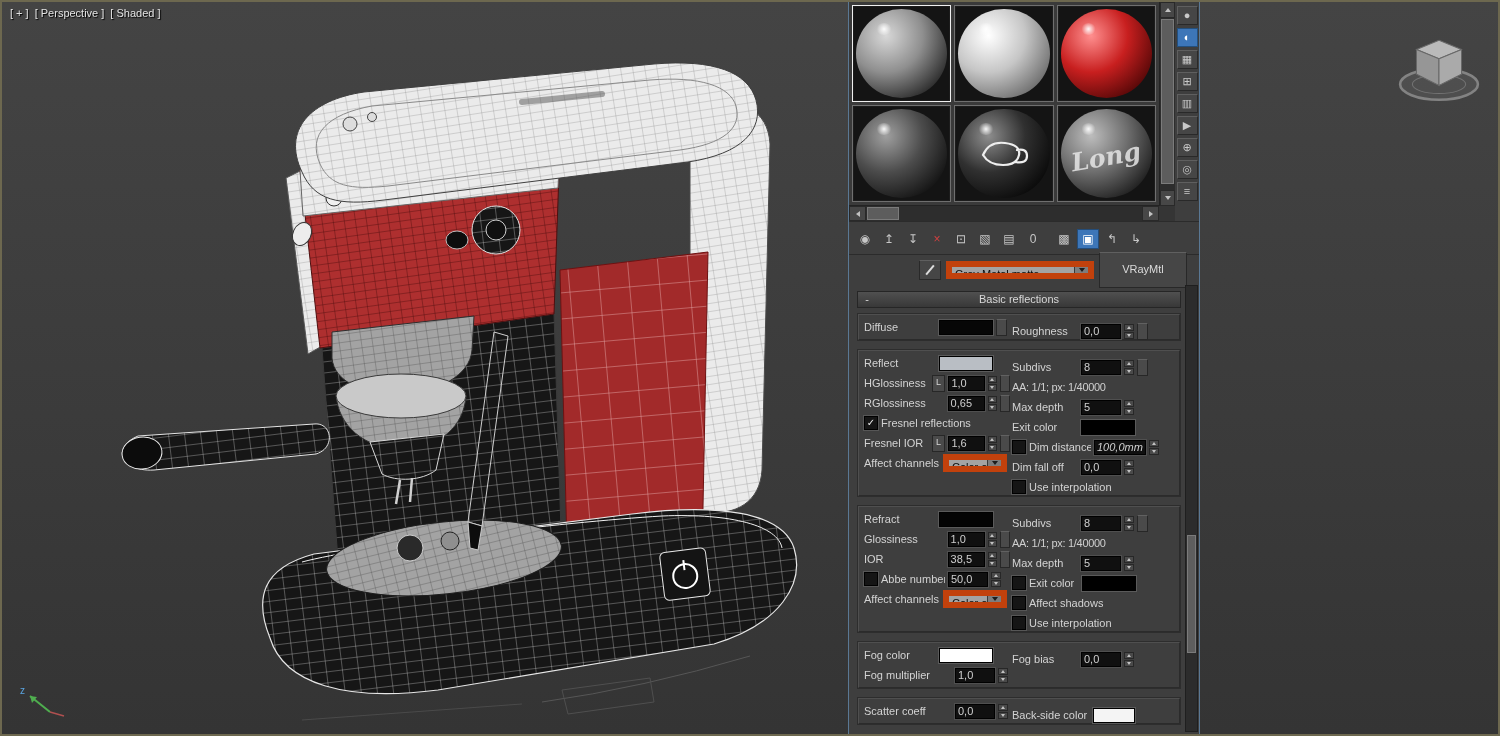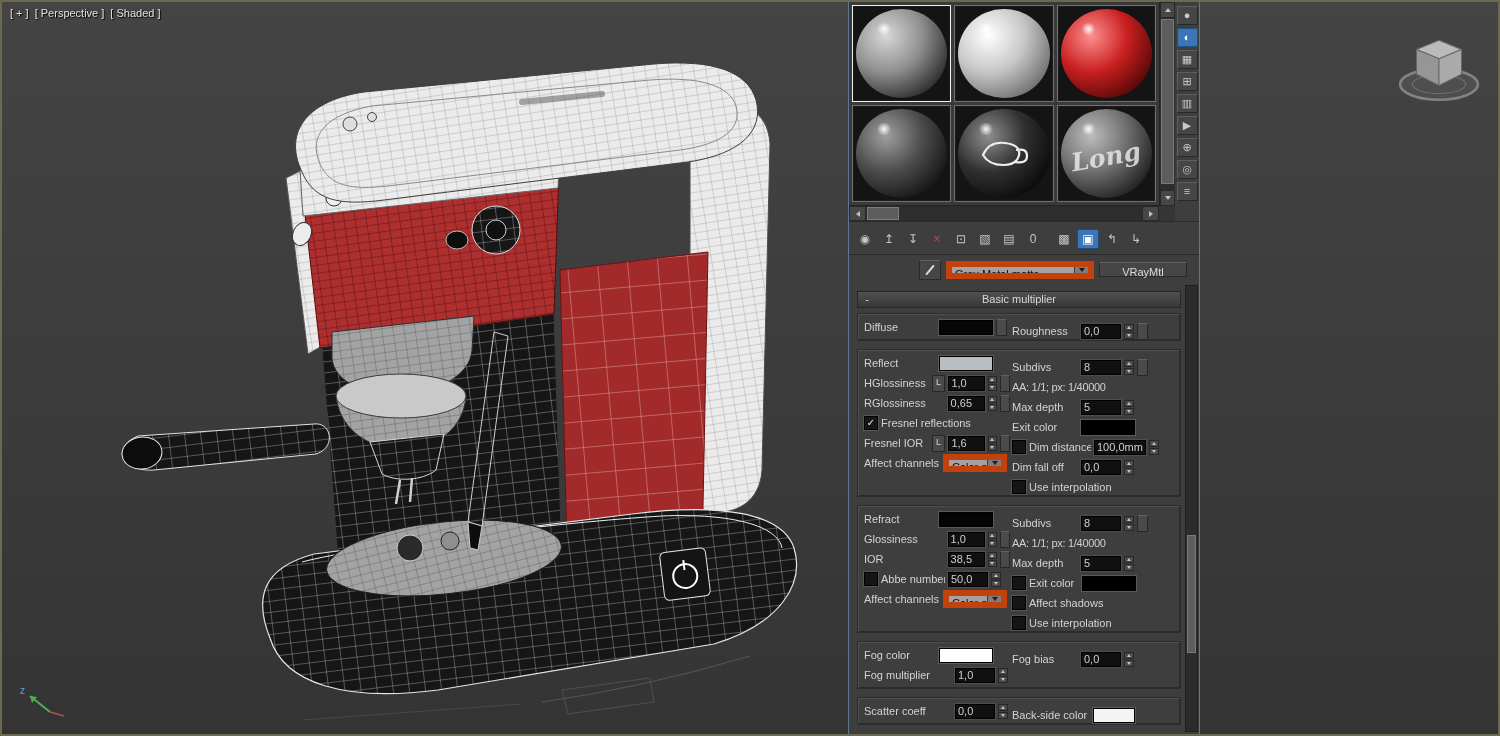--- a/index.html
+++ b/index.html
@@ -48,36 +48,36 @@
   .tb-sep{width:5px;}
   
   .name-row{height:25px;display:flex;align-items:center;gap:5px;padding:2px 6px 3px;background:#3e3e3e;}
   .eyedrop-btn{margin-left:64px;width:20px;height:18px;background:#464646;border:1px solid #292929;border-top-color:#5f5f5f;position:relative;cursor:default;}
   .eyedrop-bar{position:absolute;left:9px;top:3px;width:2px;height:12px;background:#ddd;transform:rotate(40deg);}
   .combo{height:18px;background:#a3a3a3;border:6px solid #c2410c;display:flex;align-items:stretch;box-sizing:border-box;cursor:default;}
   .combo .cv{flex:1;font-size:11px;color:#0b0b0b;padding:1px 3px 0;overflow:hidden;white-space:nowrap;}
   .combo .ca{width:13px;background:#7d7d7d;border-left:1px solid #3a3a3a;display:flex;align-items:center;justify-content:center;}
   .combo .ca .tri.dn{border-top-color:#1c1c1c;}
   .combo.name-combo{width:148px;}
-  .mtl-type-btn{width:88px;height:15px;background:#464646;border:1px solid #282828;border-top-color:#606060;color:#dadada;font-size:11px;line-height:17px;text-align:center;cursor:default;}
+  .mtl-type-btn{width:88px;height:36px;background:#464646;border:1px solid #282828;border-top-color:#606060;color:#dadada;font-size:11px;line-height:17px;text-align:center;cursor:default;}
   
   .params{position:relative;padding:6px 18px 0 8px;}
   .rollout-hd{position:relative;height:15px;background:linear-gradient(#505050,#383838);border:1px solid #262626;color:#d8d8d8;font-size:11px;text-align:center;line-height:14px;margin-bottom:5px;cursor:default;}
   .collapse{position:absolute;left:3px;top:0;width:12px;text-align:center;color:#d8d8d8;}
   .gbox{border:1px solid #2d2d2d;box-shadow:inset 1px 1px 0 rgba(140,140,140,.22), inset -1px -1px 0 rgba(20,20,20,.45);margin-bottom:8px;padding:3px 2px;}
   .prow{display:flex;align-items:center;height:20px;}
   .hl{width:150px;display:flex;align-items:center;gap:3px;padding-left:4px;box-sizing:border-box;}
   .hr{flex:1;display:flex;align-items:center;gap:3px;padding-left:2px;margin-top:8px;}
   .lbl{font-size:11px;color:#d3d3d3;white-space:nowrap;overflow:hidden;cursor:default;}
   .llab{width:72px;}
   .llab76{width:76px;}
   .rlab{width:66px;}
   .rlab78{width:78px;}
   .num{background:#101010;border:1px solid #000;box-shadow:0 0 0 1px #4f4f4f;color:#cfcfcf;font-size:11px;height:13px;line-height:13px;padding:0 2px;width:34px;overflow:hidden;white-space:nowrap;cursor:default;}
-  .num.wide{width:46px;}
+  .num.wide{width:46px;font-style:italic;}
   .spin{width:10px;height:15px;display:flex;flex-direction:column;gap:1px;}
   .spin span{flex:1;background:#4a4a4a;border:1px solid #272727;display:flex;align-items:center;justify-content:center;}
   .spin .tri.up{border-bottom-width:3px;border-left-width:2.5px;border-right-width:2.5px;}
   .spin .tri.dn{border-top-width:3px;border-left-width:2.5px;border-right-width:2.5px;}
   .mapbtn{width:9px;height:15px;background:#4a4a4a;border:1px solid #272727;border-top-color:#616161;cursor:default;}
   .swatch{width:52px;height:13px;border:1px solid #000;box-shadow:0 0 0 1px #5a5a5a;cursor:default;}
   .swatch.small{width:40px;}
   .chk{width:12px;height:12px;background:#151515;border:1px solid #000;box-shadow:0 0 0 1px #565656;color:#eee;font-size:10px;line-height:11px;text-align:center;cursor:default;}
   .lockbtn{width:13px;height:15px;background:#4a4a4a;border:1px solid #272727;color:#d6d6d6;font-size:9px;line-height:13px;text-align:center;cursor:default;}
   .lockspace{width:13px;}
@@ -281,21 +281,21 @@
         <span class="ca">
             <span class="tri dn"></span>
           </span>
       </div>
       <button class="mtl-type-btn">VRayMtl</button>
     </div>
 
     <div class="params">
       <div class="rollout-hd">
         <span class="collapse">-</span>
-        <span>Basic multiplier</span>
+        <span>Basic reflections</span>
       </div>
 
       <div class="gbox">
         <div class="prow">
           <div class="hl">
             <span class="lbl llab">Diffuse</span>
             <span class="swatch" style="background: rgb(6, 6, 6);"></span>
             <span class="mapbtn"></span>
           </div>
           <div class="hr">

